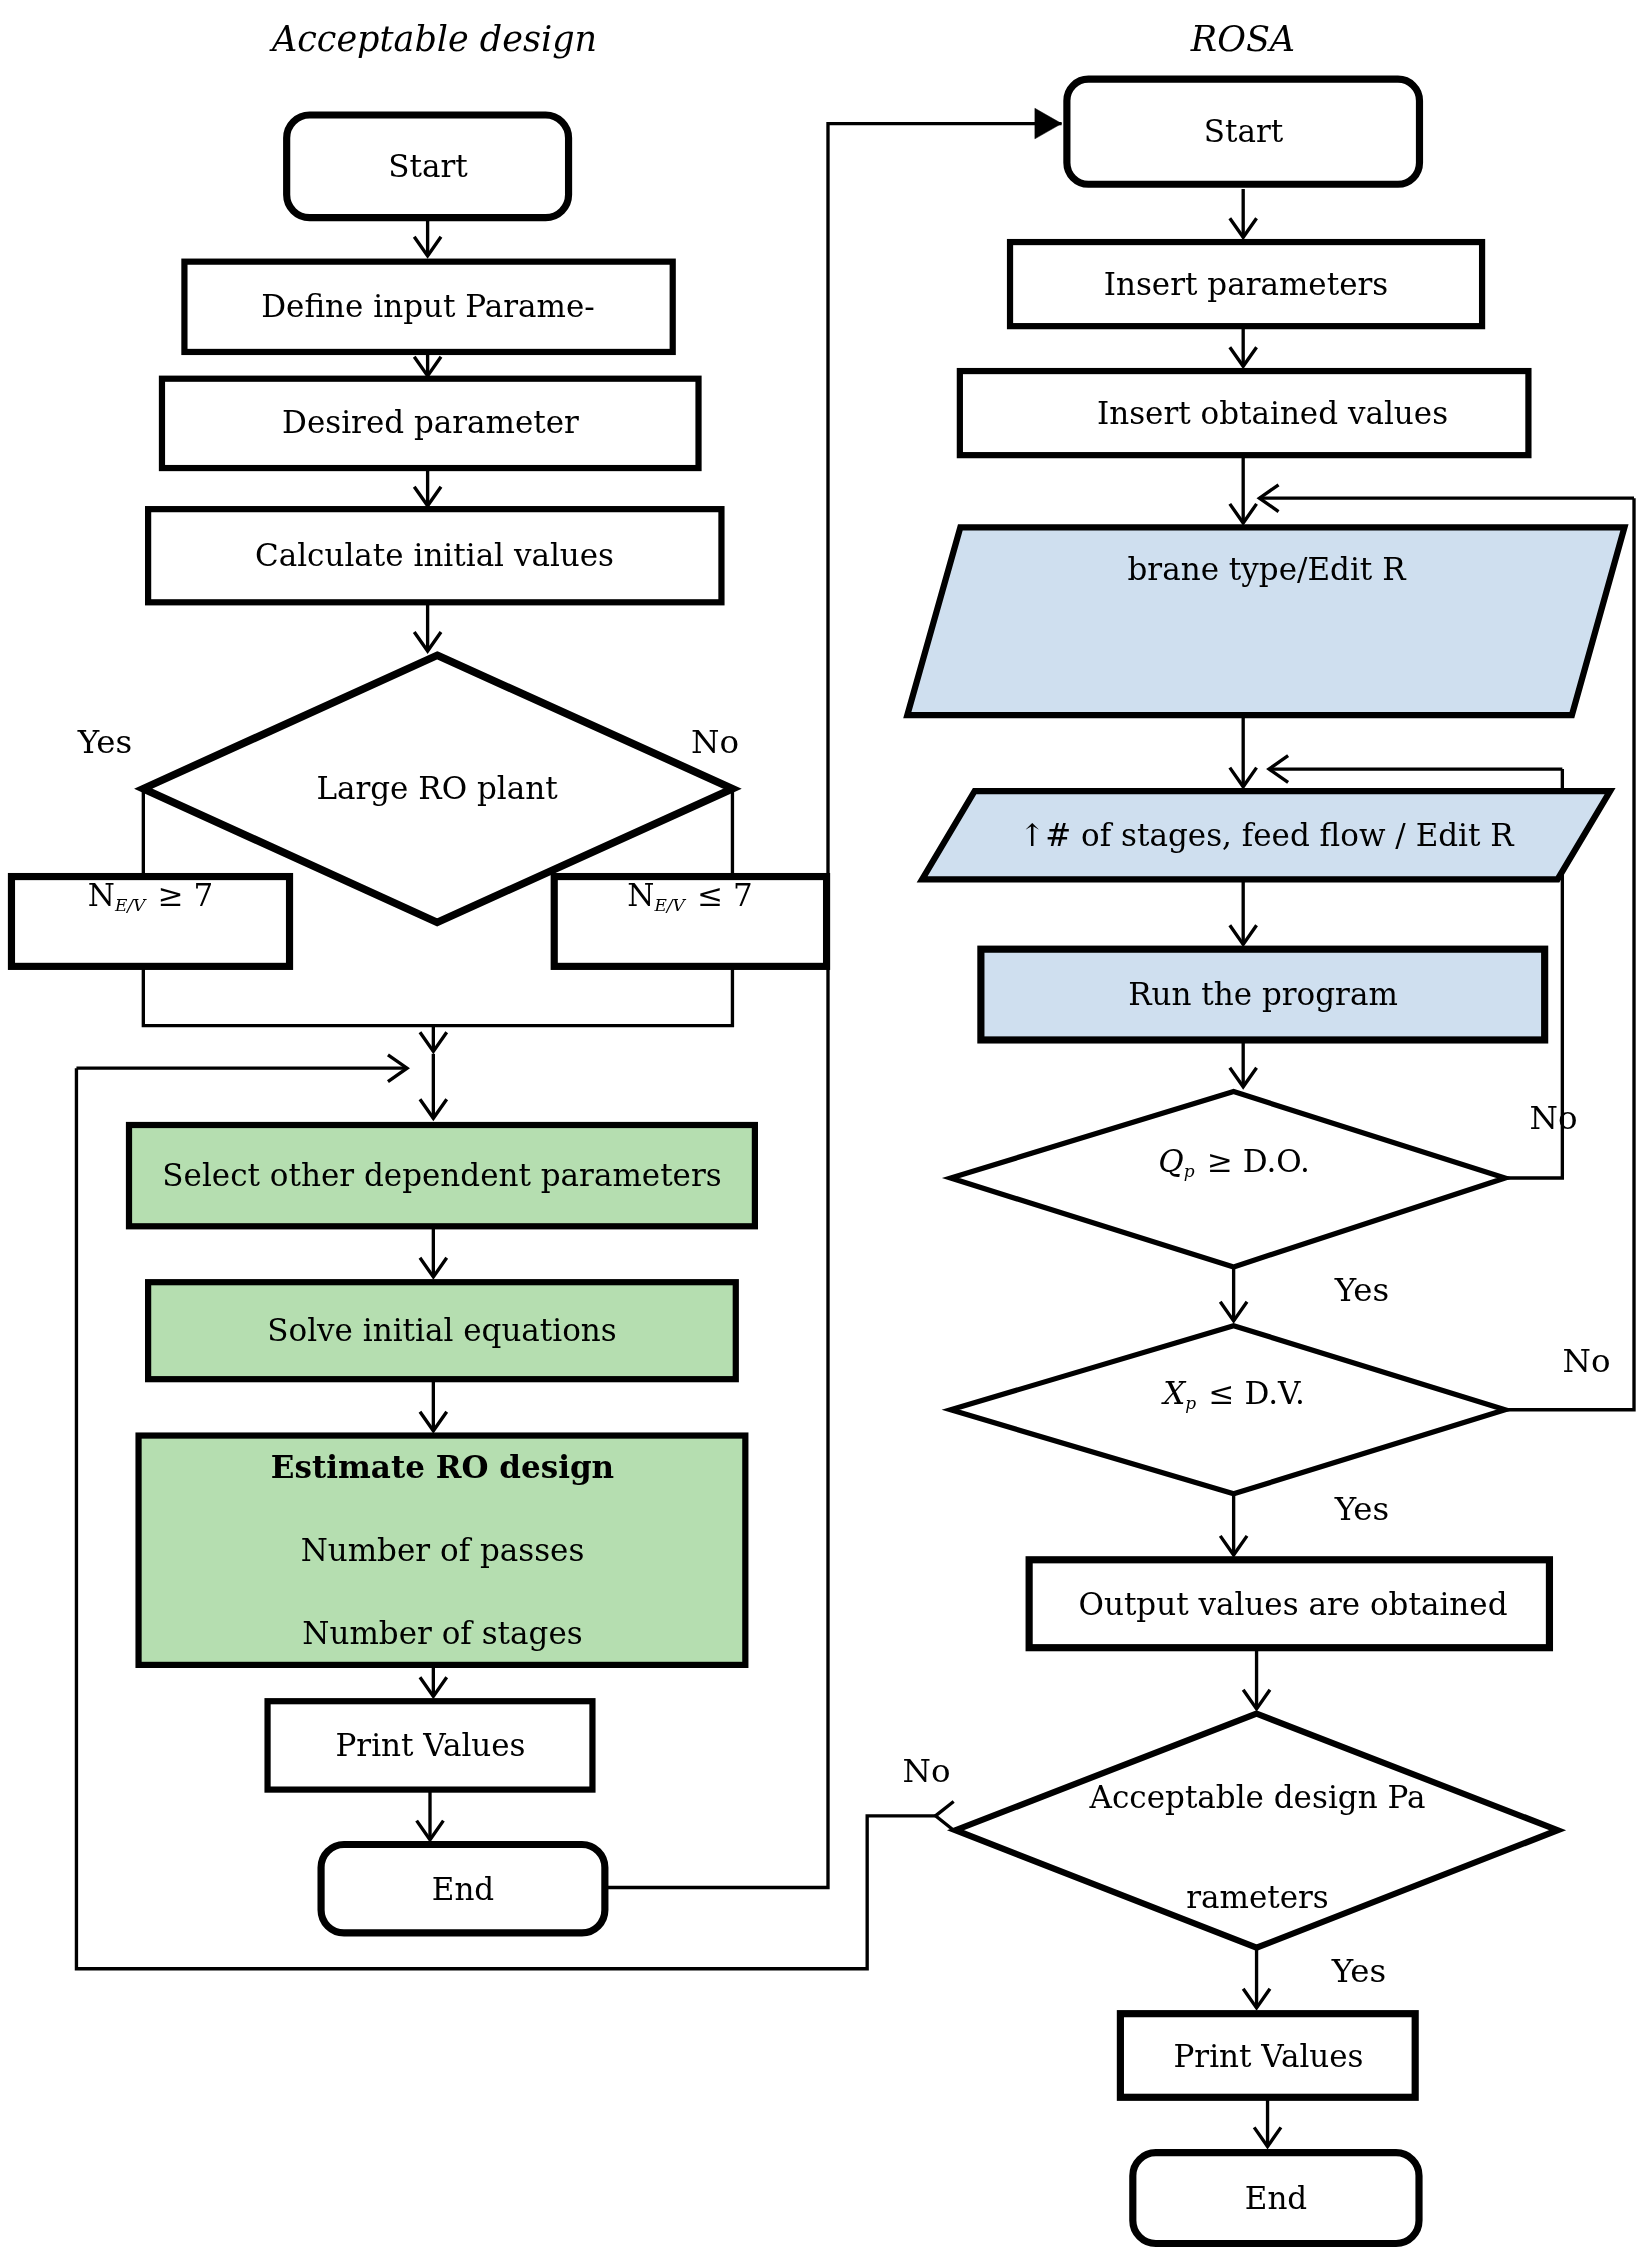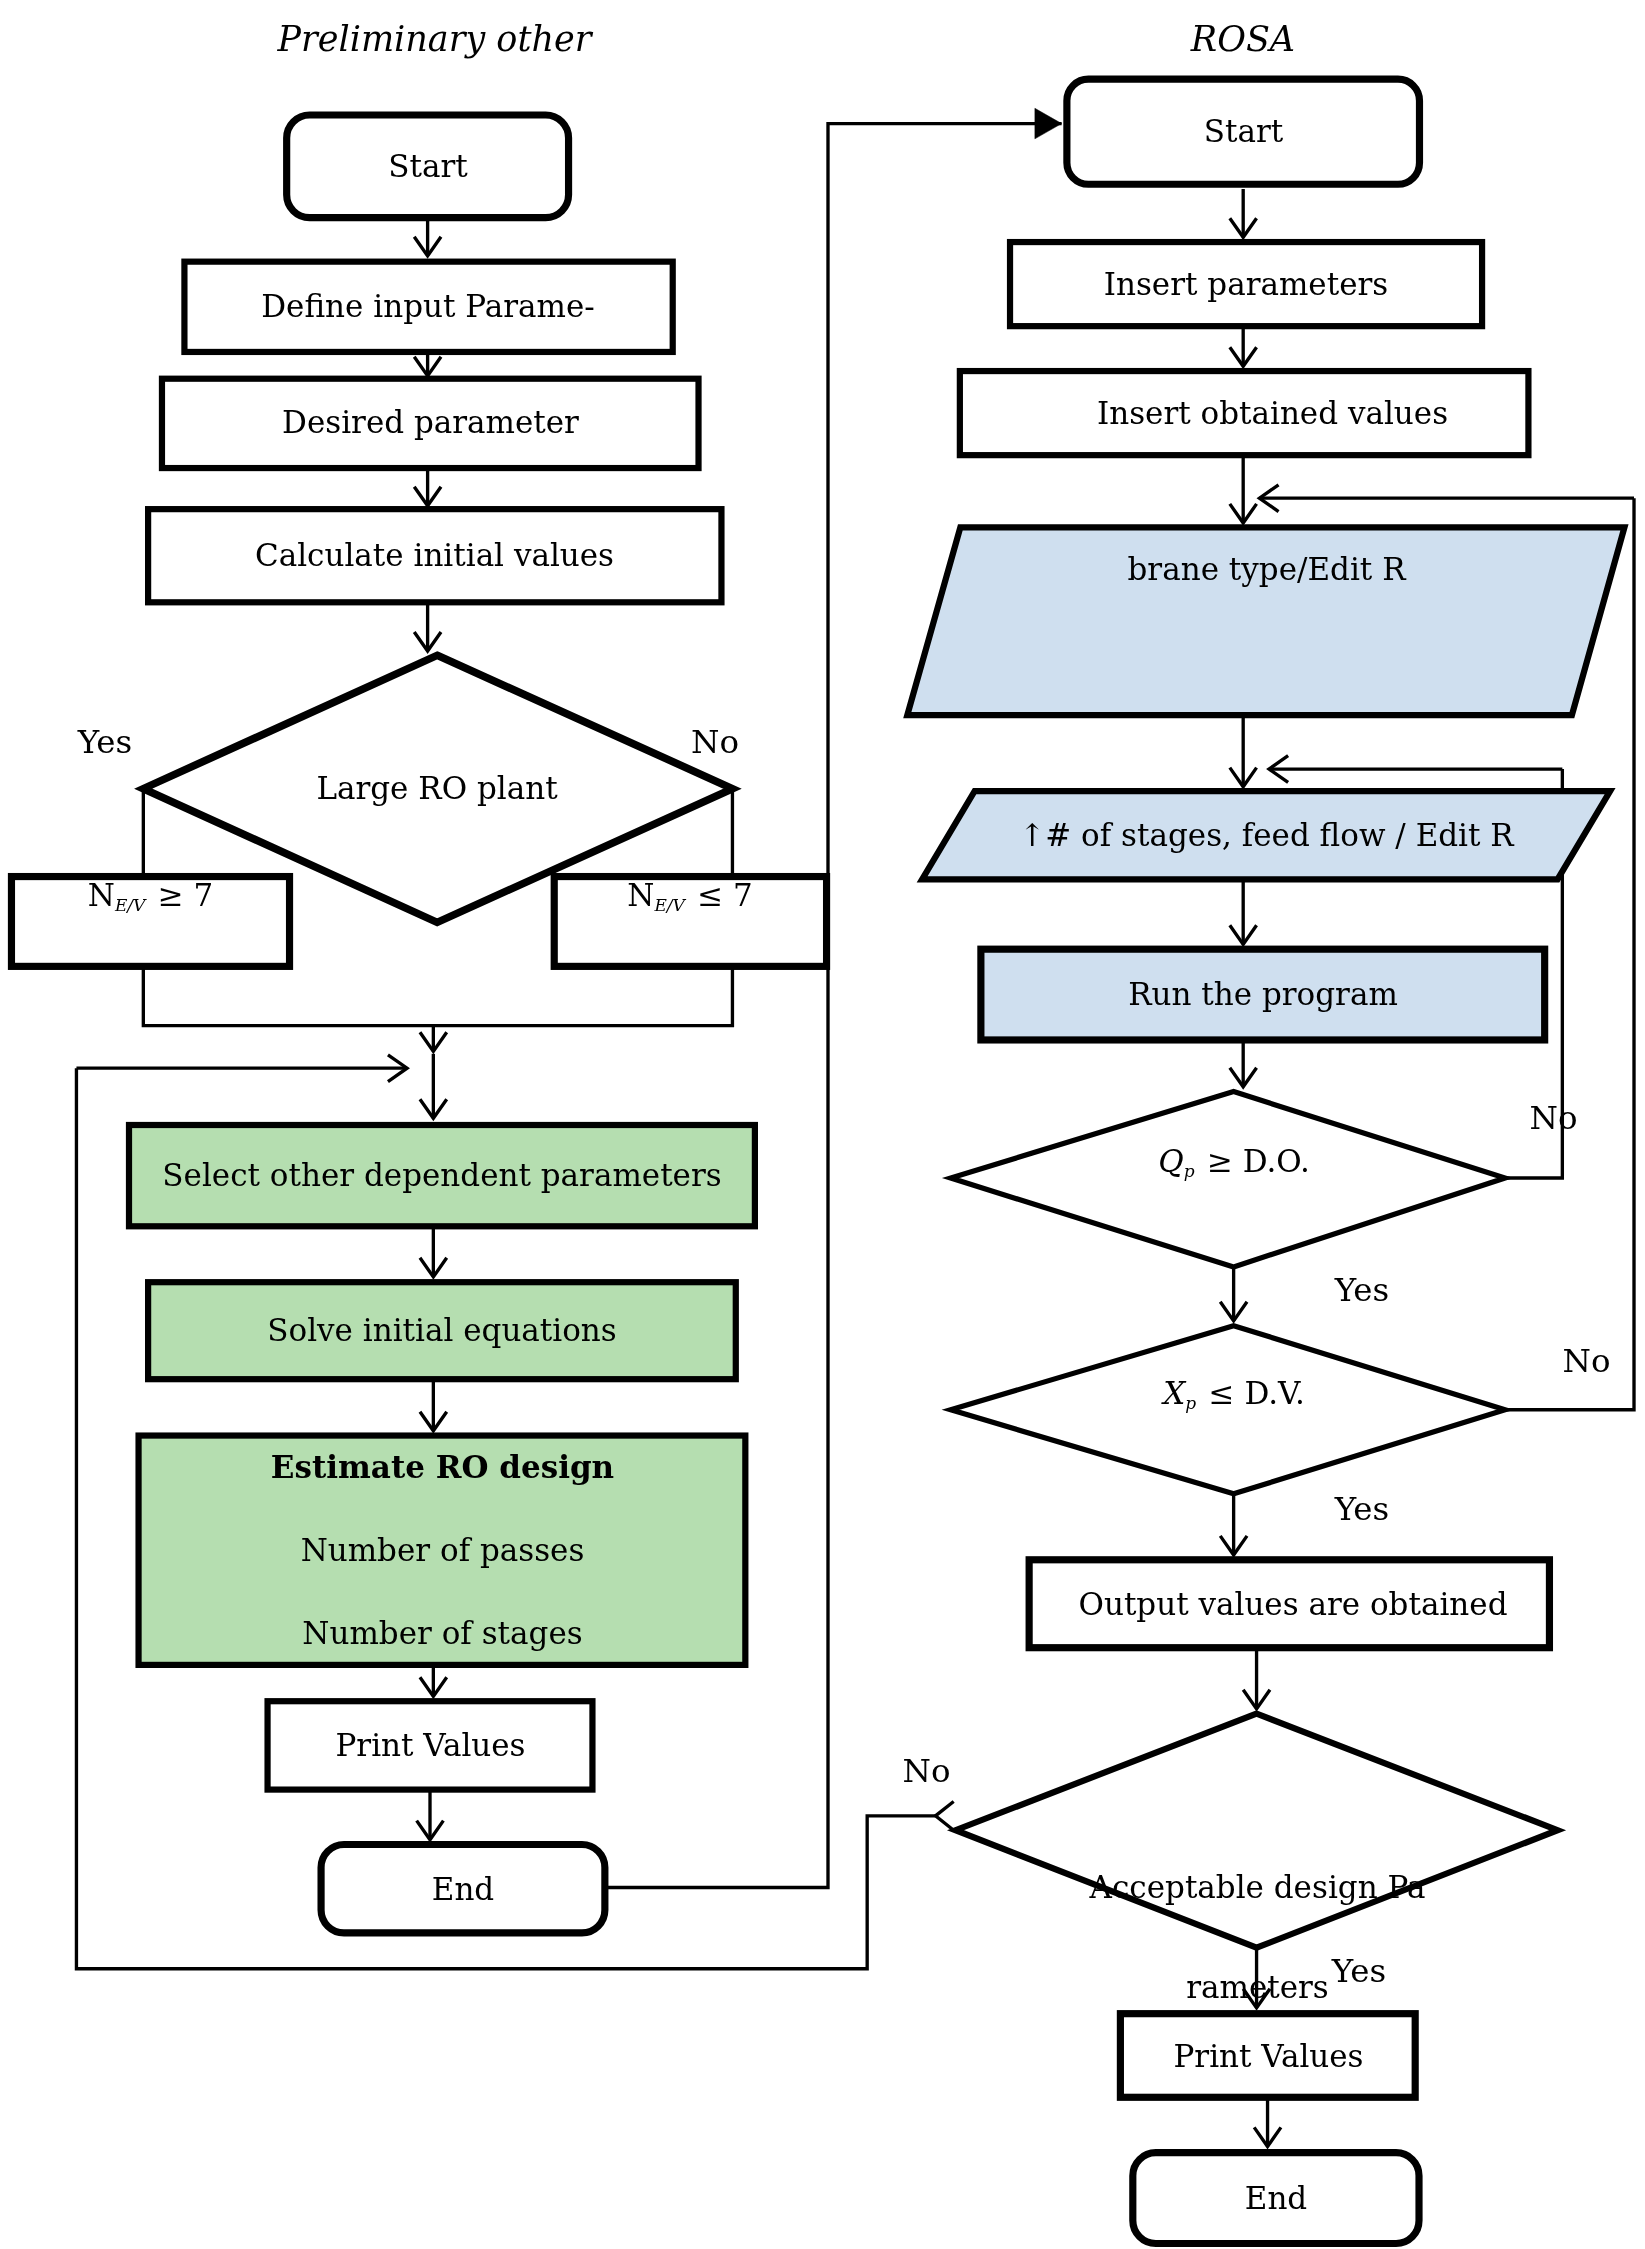--- a/index.html
+++ b/index.html
@@ -93,21 +93,21 @@
     <rect x="2053" y="1986" width="1180" height="190" stroke="#000" stroke-width="15" fill="#cfdfef"></rect>
     <polygon points="2582,2284 3150,2465 2582,2651 1990,2465" fill="#fff" stroke="#000" stroke-width="11"></polygon>
     <polygon points="2582,2774 3150,2950 2582,3126 1990,2950" fill="#fff" stroke="#000" stroke-width="11"></polygon>
     <rect x="2154" y="3264" width="1089" height="184" fill="#fff" stroke="#000" stroke-width="15"></rect>
     <polygon points="2630,3586 3260,3830 2630,4076 2000,3830" fill="#fff" stroke="#000" stroke-width="13"></polygon>
     <rect x="2345" y="4214" width="617" height="175" fill="#fff" stroke="#000" stroke-width="15"></rect>
     <rect x="2371" y="4505" width="599" height="190" rx="48" fill="#fff" stroke="#000" stroke-width="15"></rect>
   </g>
 </svg>
 
-<div class="lbl title" style="left:265px;top:12px;width:339px;height:55px;">Preliminary other</div>
+<div class="lbl title" style="left:265px;top:12px;width:339px;height:55px;">Acceptable design</div>
 <div class="lbl title" style="left:1113px;top:12px;width:260px;height:55px;">ROSA</div>
 
 <div class="lbl" style="left:287px;top:115px;width:282px;height:103px;">Start</div>
 <div class="lbl" style="left:184px;top:261px;width:488px;height:90px;">Define input Parame-</div>
 <div class="lbl" style="left:162px;top:378px;width:537px;height:89px;">Desired parameter</div>
 <div class="lbl" style="left:148px;top:509px;width:573px;height:93px;">Calculate initial values</div>
 <div class="lbl" style="left:246px;top:757px;width:382px;height:62px;">Large RO plant</div>
 
 <div class="lbl" style="left:57px;top:716px;width:96px;height:53px;font-size:32.5px;">Yes</div>
 <div class="lbl" style="left:667px;top:716px;width:96px;height:53px;font-size:32.5px;">No</div>
@@ -144,21 +144,21 @@
 <div class="lbl" style="left:1496px;top:1090px;width:115px;height:57px;font-size:32.5px;">No</div>
 <div class="lbl" style="left:1300px;top:1262px;width:124px;height:57px;font-size:32.5px;">Yes</div>
 
 <div class="lbl frm" style="left:1043px;top:1374px;width:382px;height:72px;">
   <span class="it">X</span><sub>p</sub><span class="sp"></span><span>≤ D.V.</span>
 </div>
 <div class="lbl" style="left:1529px;top:1333px;width:115px;height:57px;font-size:32.5px;">No</div>
 <div class="lbl" style="left:1300px;top:1481px;width:124px;height:57px;font-size:32.5px;">Yes</div>
 
 <div class="lbl" style="left:1033px;top:1560px;width:520px;height:88px;">Output values are obtained</div>
-<div class="lbl col" style="left:1004px;top:1868px;width:507px;height:139px;justify-content:space-between;text-align:right;">
+<div class="lbl col" style="left:1004px;top:1778px;width:507px;height:139px;justify-content:space-between;text-align:right;">
   <div>Acceptable design Pa</div>
   <div>rameters</div>
 </div>
 <div class="lbl" style="left:874px;top:1743px;width:105px;height:57px;font-size:32.5px;">No</div>
 <div class="lbl" style="left:1297px;top:1943px;width:124px;height:57px;font-size:32.5px;">Yes</div>
 
 <div class="lbl" style="left:1121px;top:2014px;width:295px;height:84px;">Print Values</div>
 <div class="lbl" style="left:1133px;top:2153px;width:286px;height:91px;">End</div>
 
 

